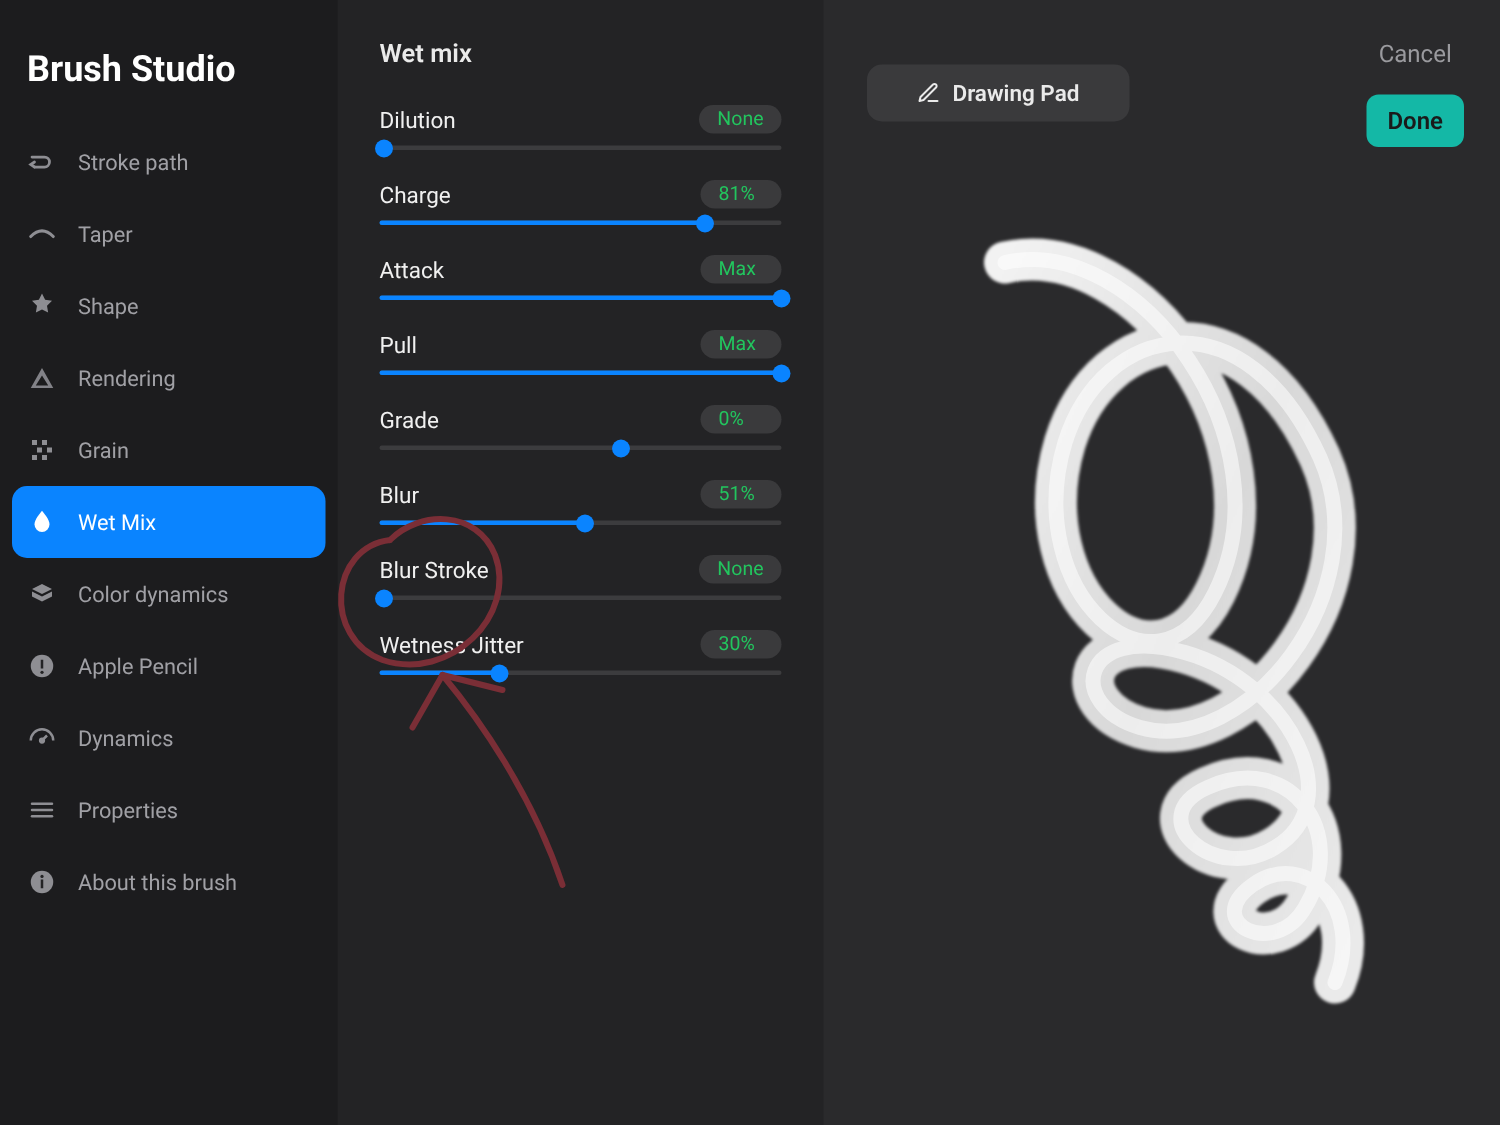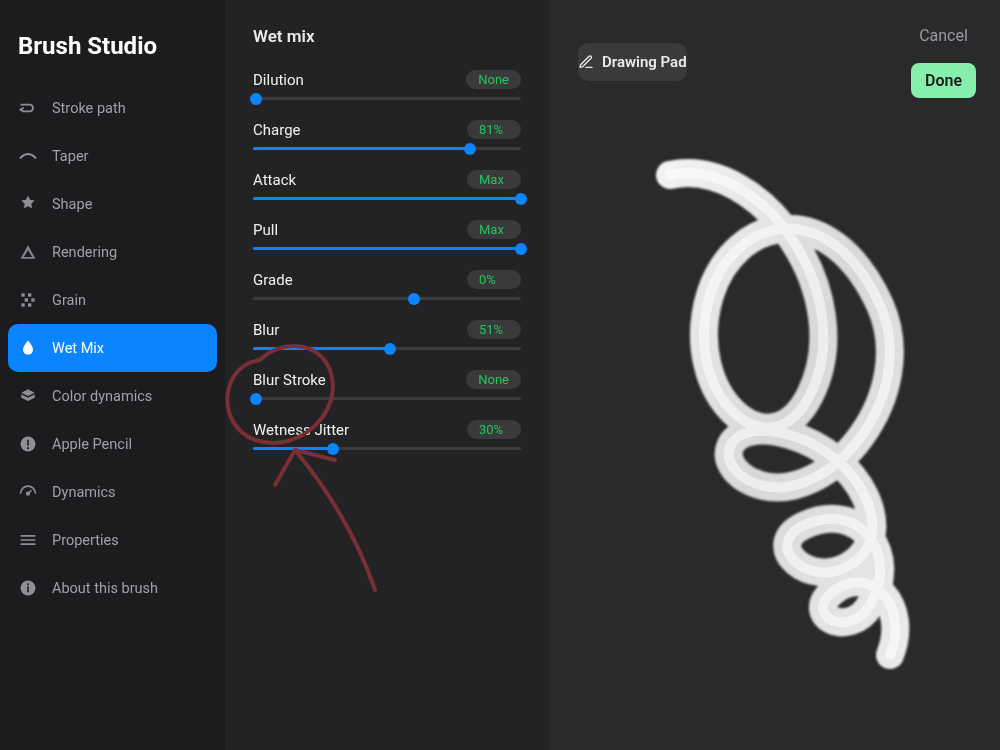--- a/index.html
+++ b/index.html
@@ -20,24 +20,24 @@
   .slider-block { margin-bottom: 20px; }
   .slider-row { display: flex; align-items: center; justify-content: space-between; margin-bottom: 8px; }
   .slider-label { font-size: 15px; color: #f0f0f0; }
   .value-pill { background: #3a3a3c; color: #22c55e; font-size: 13px; border-radius: 11px; padding: 2px 12px; min-width: 54px; text-align: left; }
   .slider-track { position: relative; height: 3px; background: #3c3c3e; border-radius: 2px; width: 100%; }
   .slider-fill { position: absolute; left: 0; top: 0; height: 100%; background: #0a84ff; border-radius: 2px; }
   .slider-thumb { position: absolute; top: 50%; width: 12px; height: 12px; background: #0a84ff; border-radius: 50%; transform: translate(-50%, -50%); }
 
   .canvas-pane { flex: 1; height: 100%; background: #2a2a2c; position: relative; }
   .canvas-topbar { display: flex; align-items: center; justify-content: space-between; padding: 26px 24px 0 28px; }
-  .drawing-pad-btn { display: inline-flex; align-items: center; gap: 8px; background: #3a3a3c; color: #eaeaea; border-radius: 10px; padding: 10px 0; font-size: 15px; font-weight: 600; cursor: pointer; }
+  .drawing-pad-btn { display: inline-flex; align-items: center; gap: 8px; background: #3a3a3c; color: #eaeaea; border-radius: 10px; padding: 10px 33px; font-size: 15px; font-weight: 600; cursor: pointer; }
   .topbar-right { display: flex; align-items: center; gap: 18px; flex-direction: column; }
   .cancel-btn { color: #9a9a9e; font-size: 16px; cursor: pointer; }
-  .done-btn { background: #86efac; color: #1a1a1a; font-size: 16px; font-weight: 600; border-radius: 8px; padding: 8px 14px; cursor: pointer; }
+  .done-btn { background: #14b8a6; color: #1a1a1a; font-size: 16px; font-weight: 600; border-radius: 8px; padding: 8px 14px; cursor: pointer; }
 
   .brush-stroke { position: absolute; left: 10px; top: 90px; right: 10px; bottom: 10px; }
 
   .annotation { position: absolute; pointer-events: none; }
   svg { display: block; }
 </style>
 </head>
 <body>
 
 <div class="sidebar">

